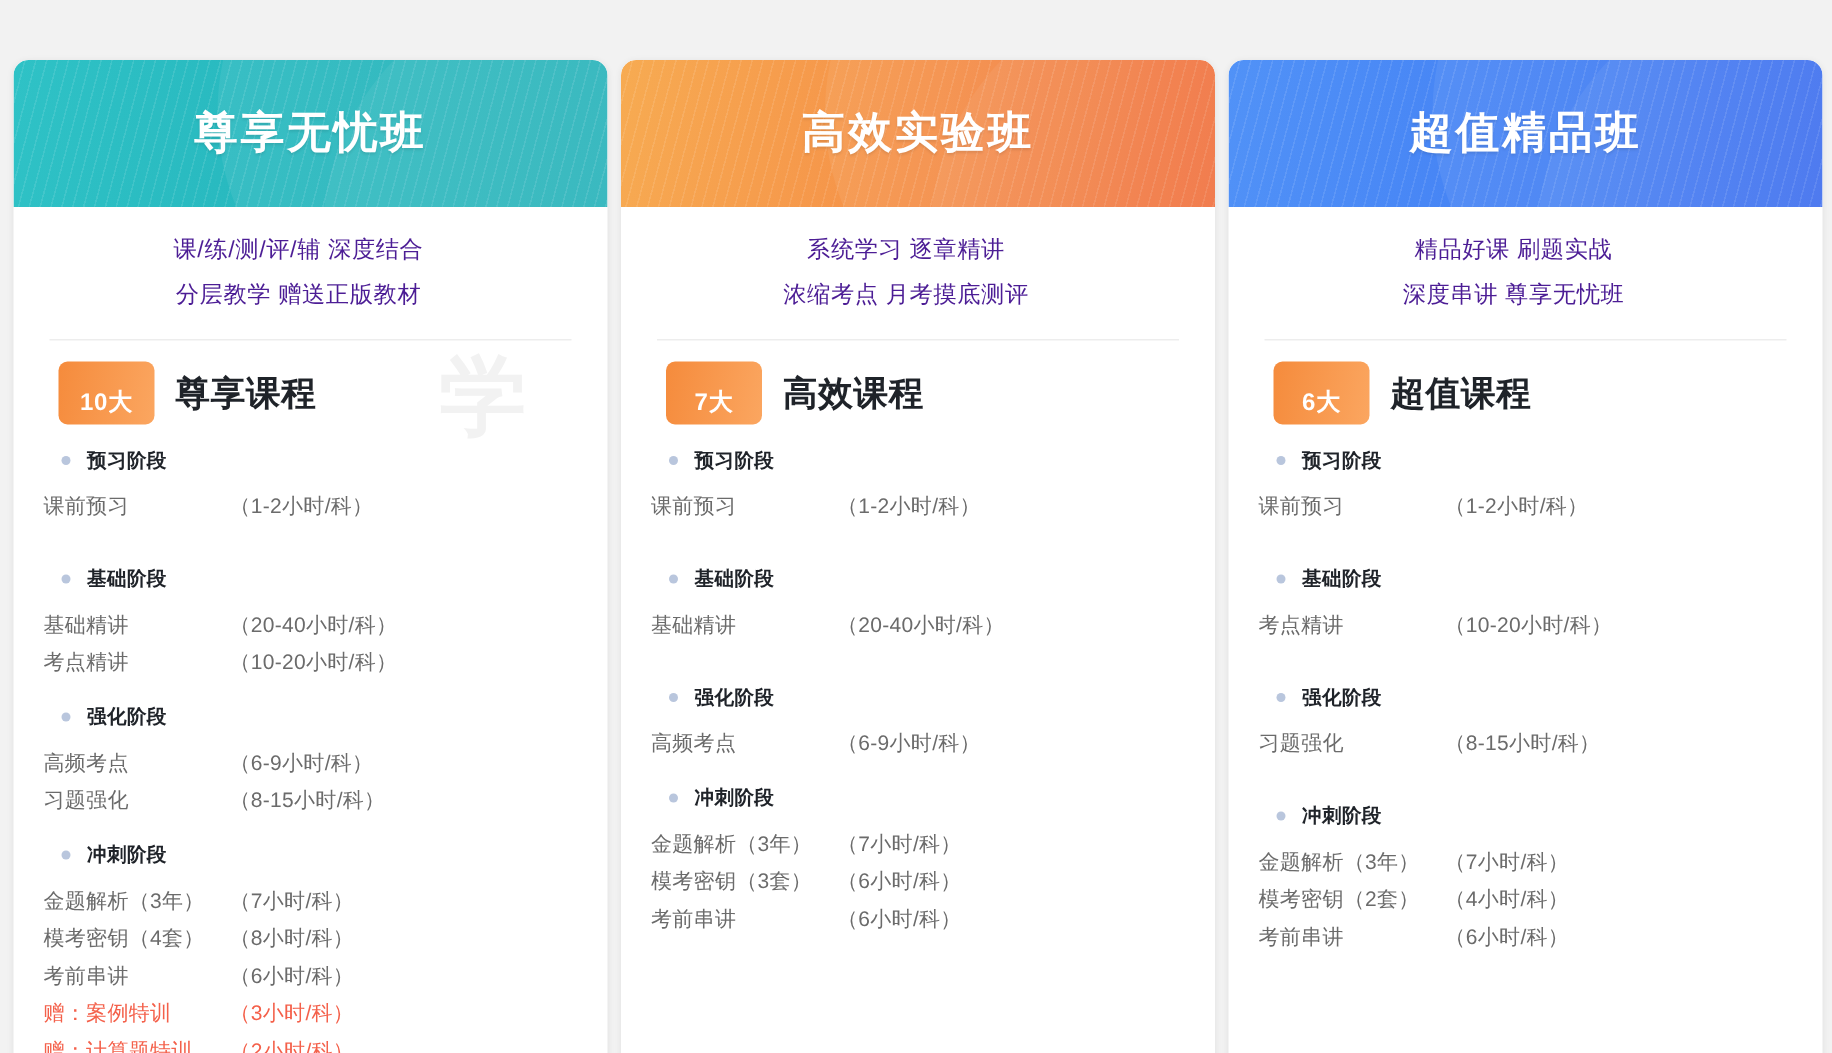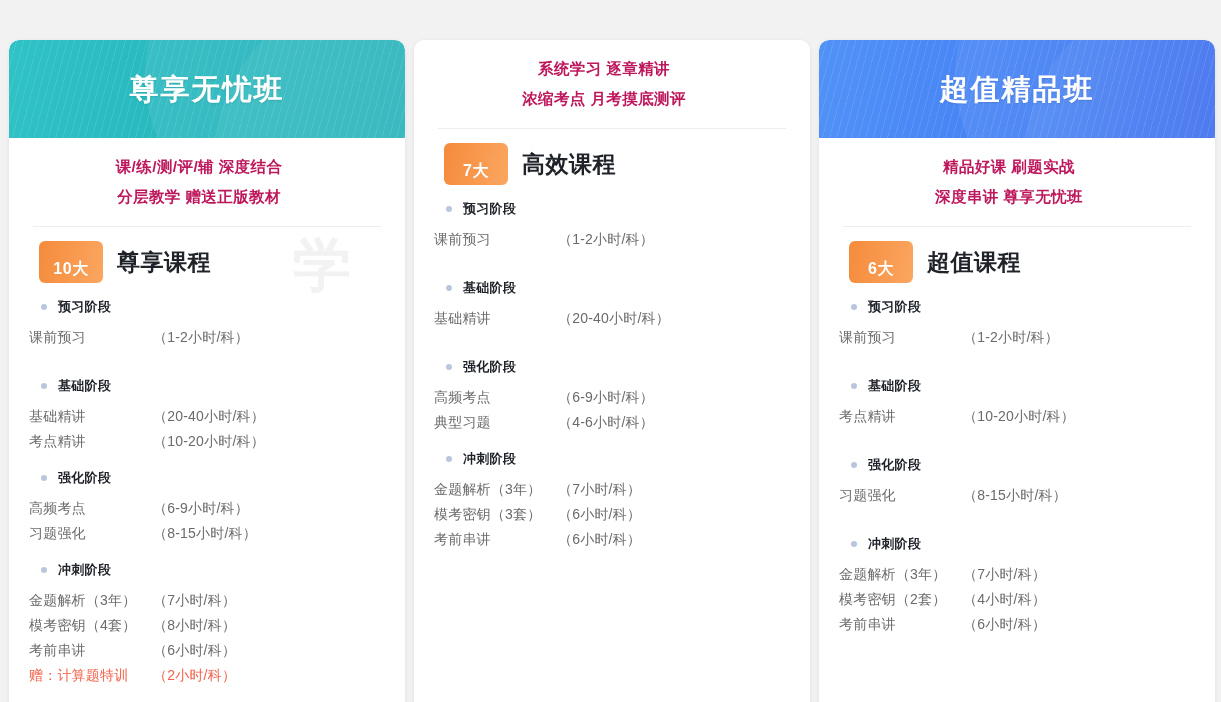--- a/index.html
+++ b/index.html
@@ -83,25 +83,24 @@
   }
 
   .hdr-teal   { background: linear-gradient(100deg, #2fc2c6 0%, #26b6bd 55%, #1fb0b8 100%); }
   .hdr-orange { background: linear-gradient(100deg, #f7ab52 0%, #f59048 50%, #f06a36 100%); }
   .hdr-blue   { background: linear-gradient(100deg, #5192f7 0%, #4380f4 55%, #3668ee 100%); }
 
   
   .subtitle {
     padding: 14px 16px 0 0;
     text-align: center;
-    color: #be185d;
+    color: #4c1d95;
     font-size: 15.5px;
     line-height: 30px;
     letter-spacing: 0.4px;
-    font-weight: bold;
   }
   .divider {
     margin: 14px 24px 0 24px;
     height: 1px;
     background: #ededed;
   }
 
   
   .badge-row {
     display: flex;
@@ -272,28 +271,38 @@
             </div>
             <div class="course-row">
               <span class="course-name">模考密钥（4套）</span>
               <span class="course-hours">（8小时/科）</span>
             </div>
             <div class="course-row">
               <span class="course-name">考前串讲</span>
               <span class="course-hours">（6小时/科）</span>
             </div>
             <div class="course-row gift">
+              <span class="course-name">赠：案例特训</span>
+              <span class="course-hours">（3小时/科）</span>
+            </div>
+            <div class="course-row gift">
               <span class="course-name">赠：计算题特训</span>
               <span class="course-hours">（2小时/科）</span>
             </div>
           </div>
         </div>
       </div>
     </div>
     <div class="card">
+      <div class="card-header hdr-orange">
+        <div class="stripes"></div>
+        <div class="swoosh"></div>
+        <div class="swoosh2"></div>
+        <div class="card-title">高效实验班</div>
+      </div>
       <div class="subtitle">
         <div>系统学习 逐章精讲</div>
         <div>浓缩考点 月考摸底测评</div>
       </div>
       <div class="divider"></div>
       <div class="badge-row">
         <span class="count-badge">7大</span>
         <span class="badge-label">高效课程</span>
       </div>
       <div class="stages">
@@ -325,24 +334,20 @@
         <div class="stage-gap"></div>
         <div class="stage">
           <div class="stage-head">
             <span class="dot"></span>
             <span class="stage-name">强化阶段</span>
           </div>
           <div class="courses">
             <div class="course-row">
               <span class="course-name">高频考点</span>
               <span class="course-hours">（6-9小时/科）</span>
-            </div>
-            <div class="course-row">
-              <span class="course-name">典型习题</span>
-              <span class="course-hours">（4-6小时/科）</span>
             </div>
           </div>
         </div>
         <div class="stage-gap small"></div>
         <div class="stage">
           <div class="stage-head">
             <span class="dot"></span>
             <span class="stage-name">冲刺阶段</span>
           </div>
           <div class="courses">

